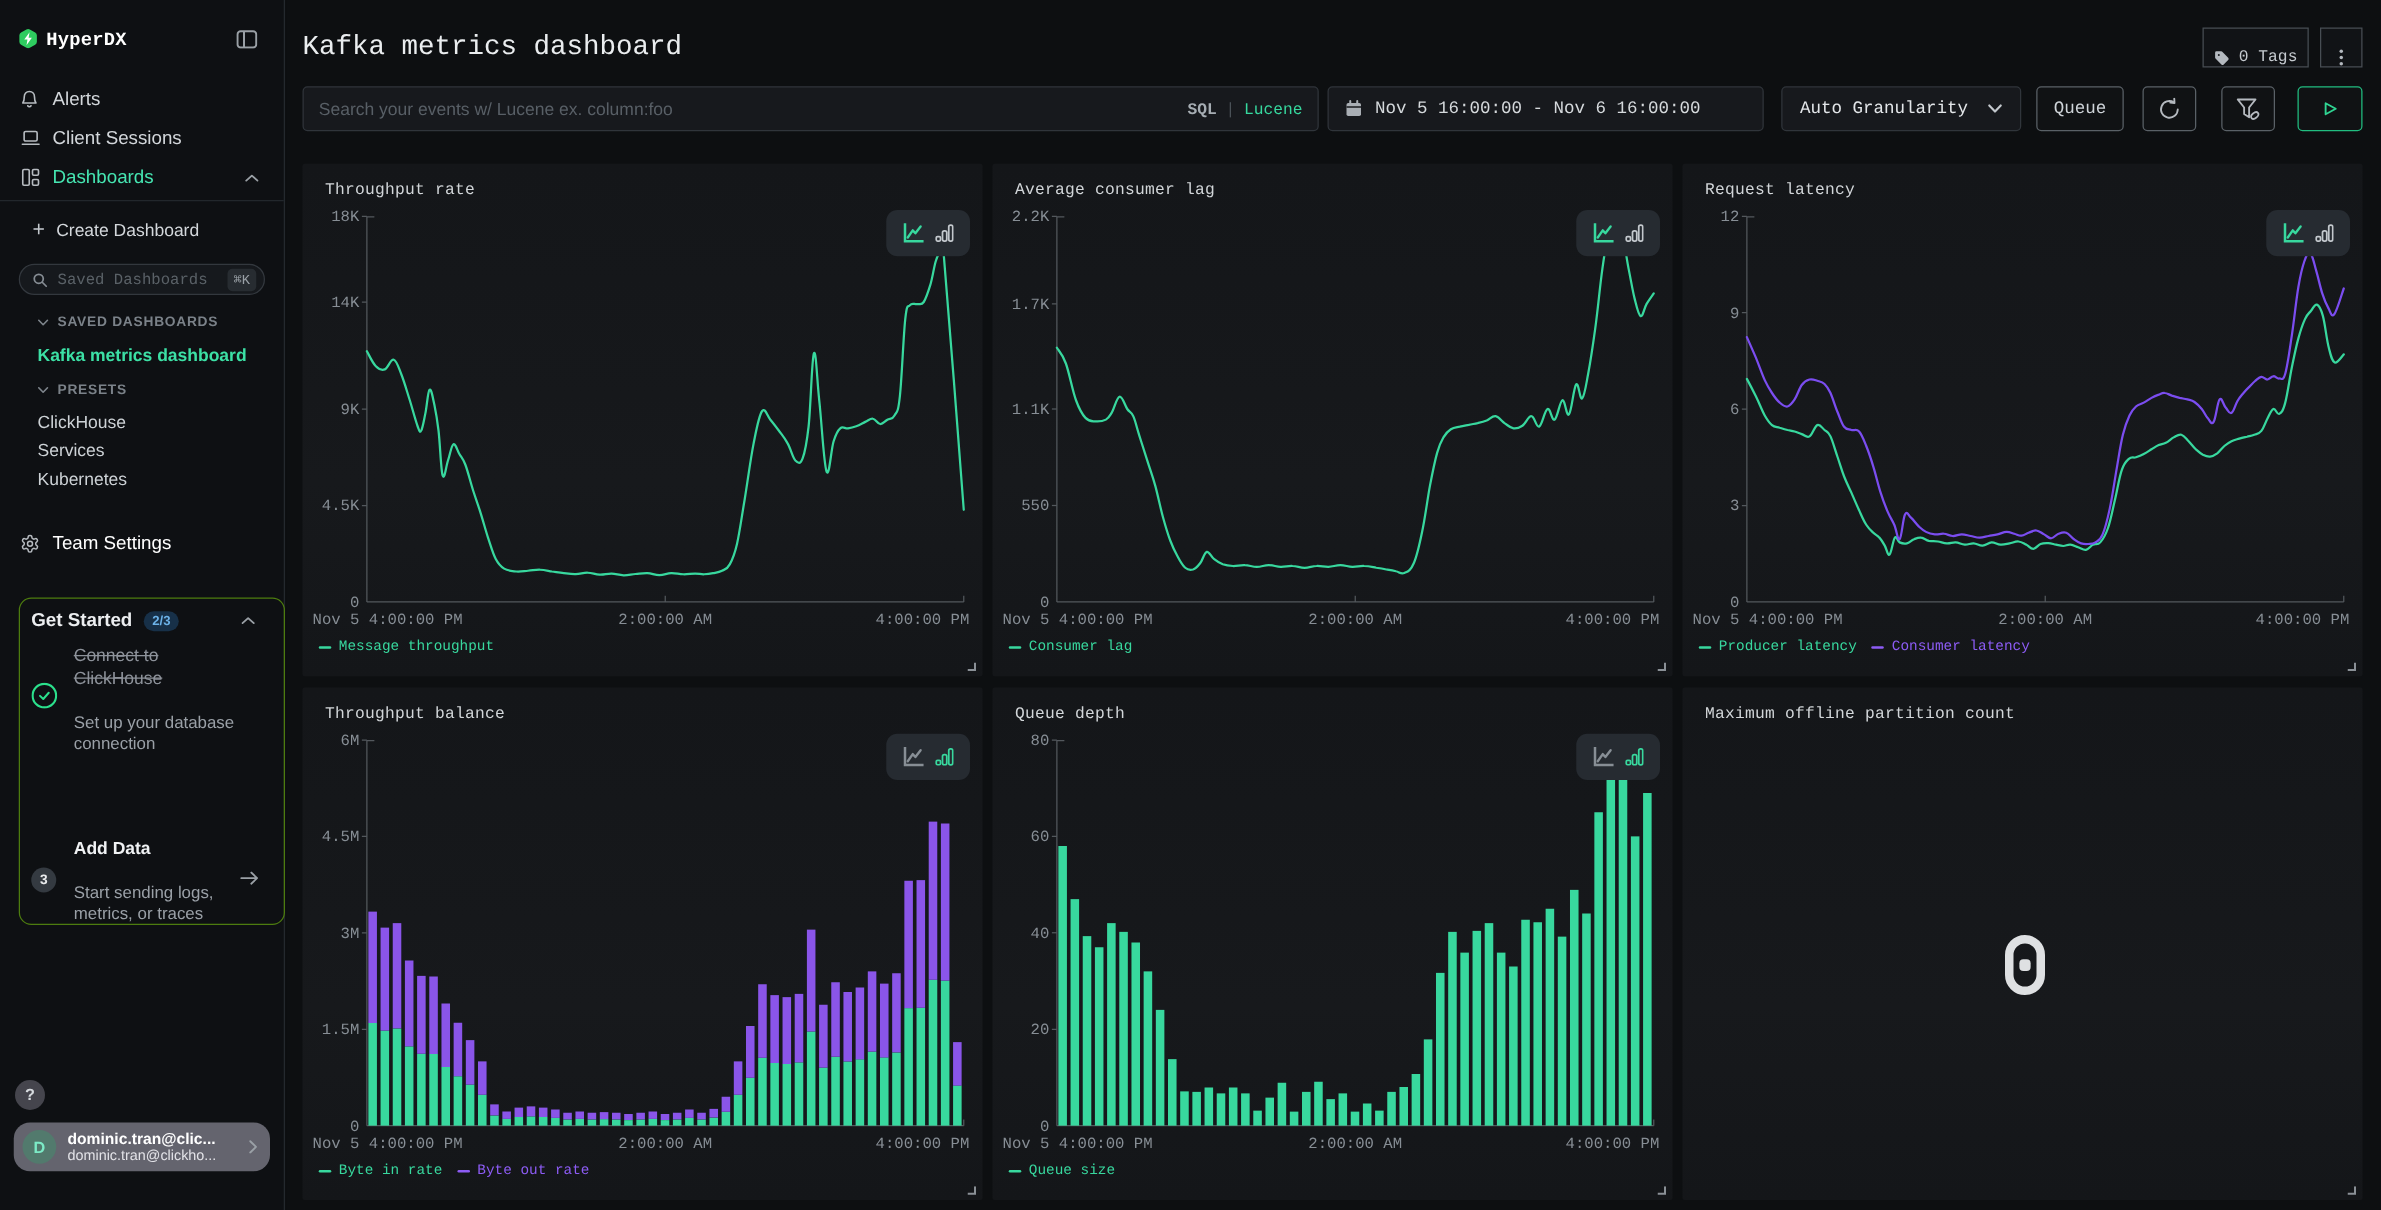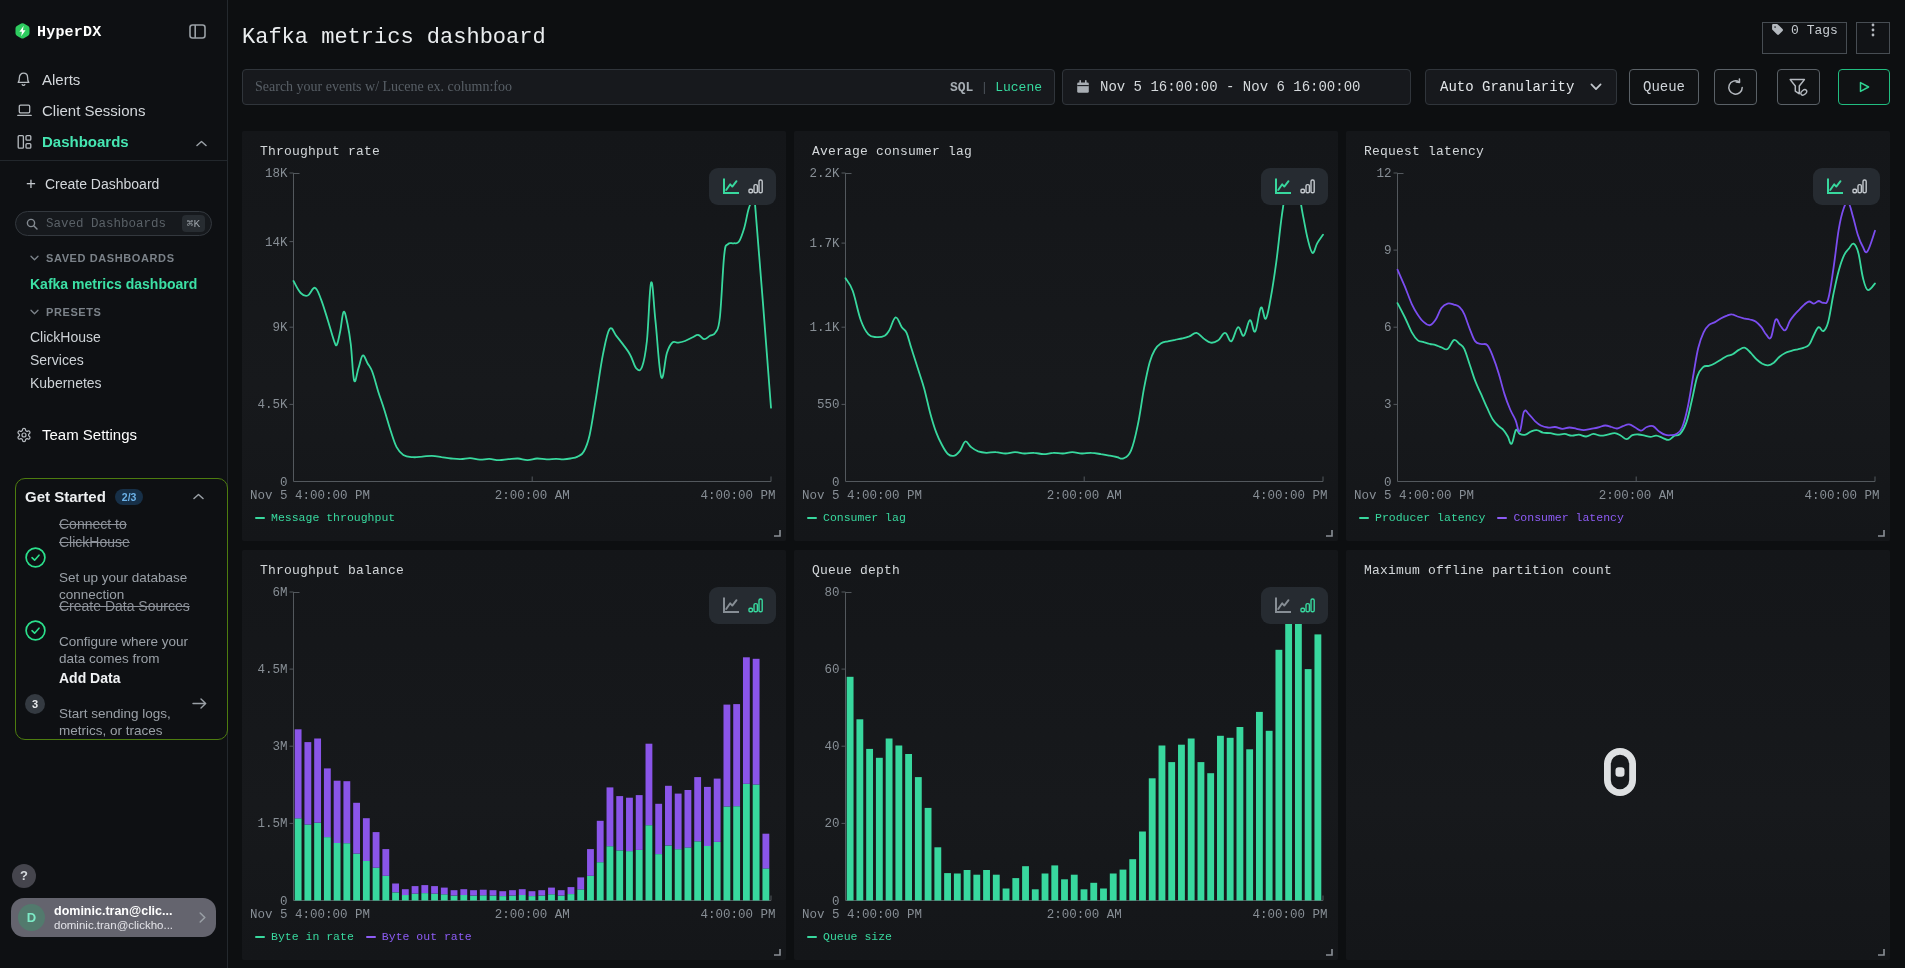--- a/index.html
+++ b/index.html
@@ -4,21 +4,21 @@
 html,body{width:1905px;height:968px;overflow:hidden;background:#0d0f11;font-family:"Liberation Sans",sans-serif}
 
 #side{position:fixed;left:0;top:0;width:228px;height:968px;background:#0e1013;border-right:1px solid #24292e}
 .logo-row{position:absolute;left:15px;top:23px;width:198px;height:17px}
 .logo-row .lg{position:absolute;left:0;top:0}
 .logo-row .nm{position:absolute;left:22px;top:1px;font-family:"Liberation Mono",monospace;font-weight:bold;font-size:15px;color:#fff;letter-spacing:0.2px}
 .logo-row .cl{position:absolute;right:7px;top:1px}
 .nav{position:absolute;left:0;top:64px;width:100%}
 .nav .it{height:31px;display:flex;align-items:center;padding-left:17px;font-size:15px;color:#d3d7db}
 .nav .it .ic{width:25px;display:flex;align-items:center}
-.nav .it.act{color:#46e6b2;font-weight:bold}
+.nav .it.act{color:#46e6b2;font-weight:normal}
 .nav .it .chev{margin-left:auto;margin-right:20px}
 .divider{position:absolute;left:0;top:160px;width:100%;border-top:1px solid #22272c}
 .create{position:absolute;left:26px;top:176px;font-size:14px;color:#d3d7db;display:flex;align-items:center;gap:9px}
 .create .pl{font-size:17px;color:#c3c8cd;font-weight:400;line-height:14px}
 .spill{position:absolute;left:15px;top:211px;width:197px;height:25px;background:#16191d;border:1px solid #33383e;border-radius:13px;display:flex;align-items:center;padding:0 6px 0 10px}
 .spill .ph{font-family:"Liberation Mono",monospace;font-size:12.5px;color:#5a6167;margin-left:8px}
 .spill .kb{margin-left:auto;background:#272c31;color:#9aa1a7;font-size:11px;border-radius:4px;padding:2px 5px;font-family:"Liberation Mono",monospace}
 .sect{position:absolute;left:30px;font-size:11px;font-weight:bold;letter-spacing:0.6px;color:#7b8289;display:flex;align-items:center;gap:7px}
 .slink{position:absolute;left:30px;font-size:14px;color:#cdd2d6}
 .slink.grn{color:#3ce0a5;font-weight:bold}
@@ -42,27 +42,27 @@
 .help{position:absolute;left:12px;top:864px;width:24px;height:24px;border-radius:50%;background:#45454d;color:#d6dade;font-weight:bold;font-size:13px;text-align:center;line-height:24px}
 .user{position:absolute;left:11px;top:898px;width:205px;height:39px;background:#64646e;border-radius:13px;display:flex;align-items:center;padding:0 10px 0 7px}
 .user .av{width:27px;height:27px;border-radius:50%;background:#527a6d;color:#7ceac6;font-size:13px;font-weight:bold;display:flex;align-items:center;justify-content:center}
 .user .tx{margin-left:9px;line-height:12px}
 .user .l1{font-size:12.5px;font-weight:bold;color:#ffffff}
 .user .l2{font-size:11.5px;color:#e3e3e8;margin-top:2px}
 .user svg{margin-left:auto}
 
 #main{position:fixed;left:229px;top:0;width:1676px;height:968px;background:#0d0f11}
 .title{position:absolute;left:13px;top:25px;font-family:"Liberation Mono",monospace;font-size:22px;color:#eaedef}
-.hbtn{position:absolute;top:22px;height:32px;border:1px solid #474d53;border-radius:0;background:#111316;display:flex;align-items:flex-start;justify-content:center}
+.hbtn{position:absolute;top:22px;height:32px;border:1px solid #474d53;border-radius:0;background:#111316;display:flex;align-items:flex-end;justify-content:center}
 .tags{right:58px;width:85px;gap:7px;color:#c6cbd0;font-family:"Liberation Mono",monospace;font-size:13px}
 .dots{right:15px;width:34px}
 
 .tb{position:absolute;top:69px;height:36px;background:#17191d;border:1px solid #30353b;border-radius:4px;display:flex;align-items:center}
 .search{left:13px;width:813px;padding:0 12px}
-.search .ph{font-family:Liberation Serif, serif;font-size:14px;color:#585f66}
+.search .ph{font-family:Liberation Sans, sans-serif;font-size:14px;color:#585f66}
 .search .sq{margin-left:auto;font-family:"Liberation Mono",monospace;font-size:13px;color:#a6adb3;font-weight:bold}
 .search .pipe{color:#4a5157;margin:0 7px;font-weight:400}
 .search .lu{color:#36d89e;font-weight:400}
 .dater{left:833px;width:349px;padding:4px 13px;gap:10px;color:#d5d9dc;font-family:"Liberation Mono",monospace;font-size:14px}
 .gran{left:1196px;width:192px;padding:0 14px;color:#e3e6e9;font-family:"Liberation Mono",monospace;font-size:14px}
 .gran svg{margin-left:auto}
 .live{left:1400px;width:70px;justify-content:center;color:#ced3d8;font-family:"Liberation Mono",monospace;font-size:14px;background:#101214;border-color:#5a6167}
 .rfr{left:1485px;width:43px;justify-content:center;background:#101214;border-color:#5a6167}
 .flt{left:1548px;width:43px;justify-content:center;background:#101214;border-color:#5a6167}
 .ply{left:1609px;width:52px;justify-content:center;background:#101214;border-color:#21bd80}
@@ -154,30 +154,20 @@
         </svg>
       </div>
 <div class="gitem" style="top:36px">
         <span class="cir"><svg width="21" height="21" viewBox="0 0 21 21" fill="none">
             <circle cx="10.5" cy="10.5" r="9.4" stroke="#2be08c" stroke-width="1.7"></circle>
             <path d="M7,10.7 L9.6,13.2 L14,8.2" stroke="#2be08c" stroke-width="1.6" stroke-linecap="round" stroke-linejoin="round"></path>
           </svg></span>
         <div>
           <div class="t1">Connect to<br>ClickHouse</div>
           <div class="t2">Set up your database connection</div>
-        </div>
-      </div>
-<div class="gitem" style="top:118px">
-        <span class="cir"><svg width="21" height="21" viewBox="0 0 21 21" fill="none">
-            <circle cx="10.5" cy="10.5" r="9.4" stroke="#2be08c" stroke-width="1.7"></circle>
-            <path d="M7,10.7 L9.6,13.2 L14,8.2" stroke="#2be08c" stroke-width="1.6" stroke-linecap="round" stroke-linejoin="round"></path>
-          </svg></span>
-        <div>
-          <div class="t1">Create Data Sources</div>
-          <div class="t2">Configure where your data comes from</div>
         </div>
       </div>
 <div class="gitem" style="top:190px">
         <span class="cir">
           <span class="cir3">3</span>
         </span>
         <div style="width:120px">
           <div class="t1 w">Add Data</div>
           <div class="t2">Start sending logs, metrics, or traces</div>
         </div>

